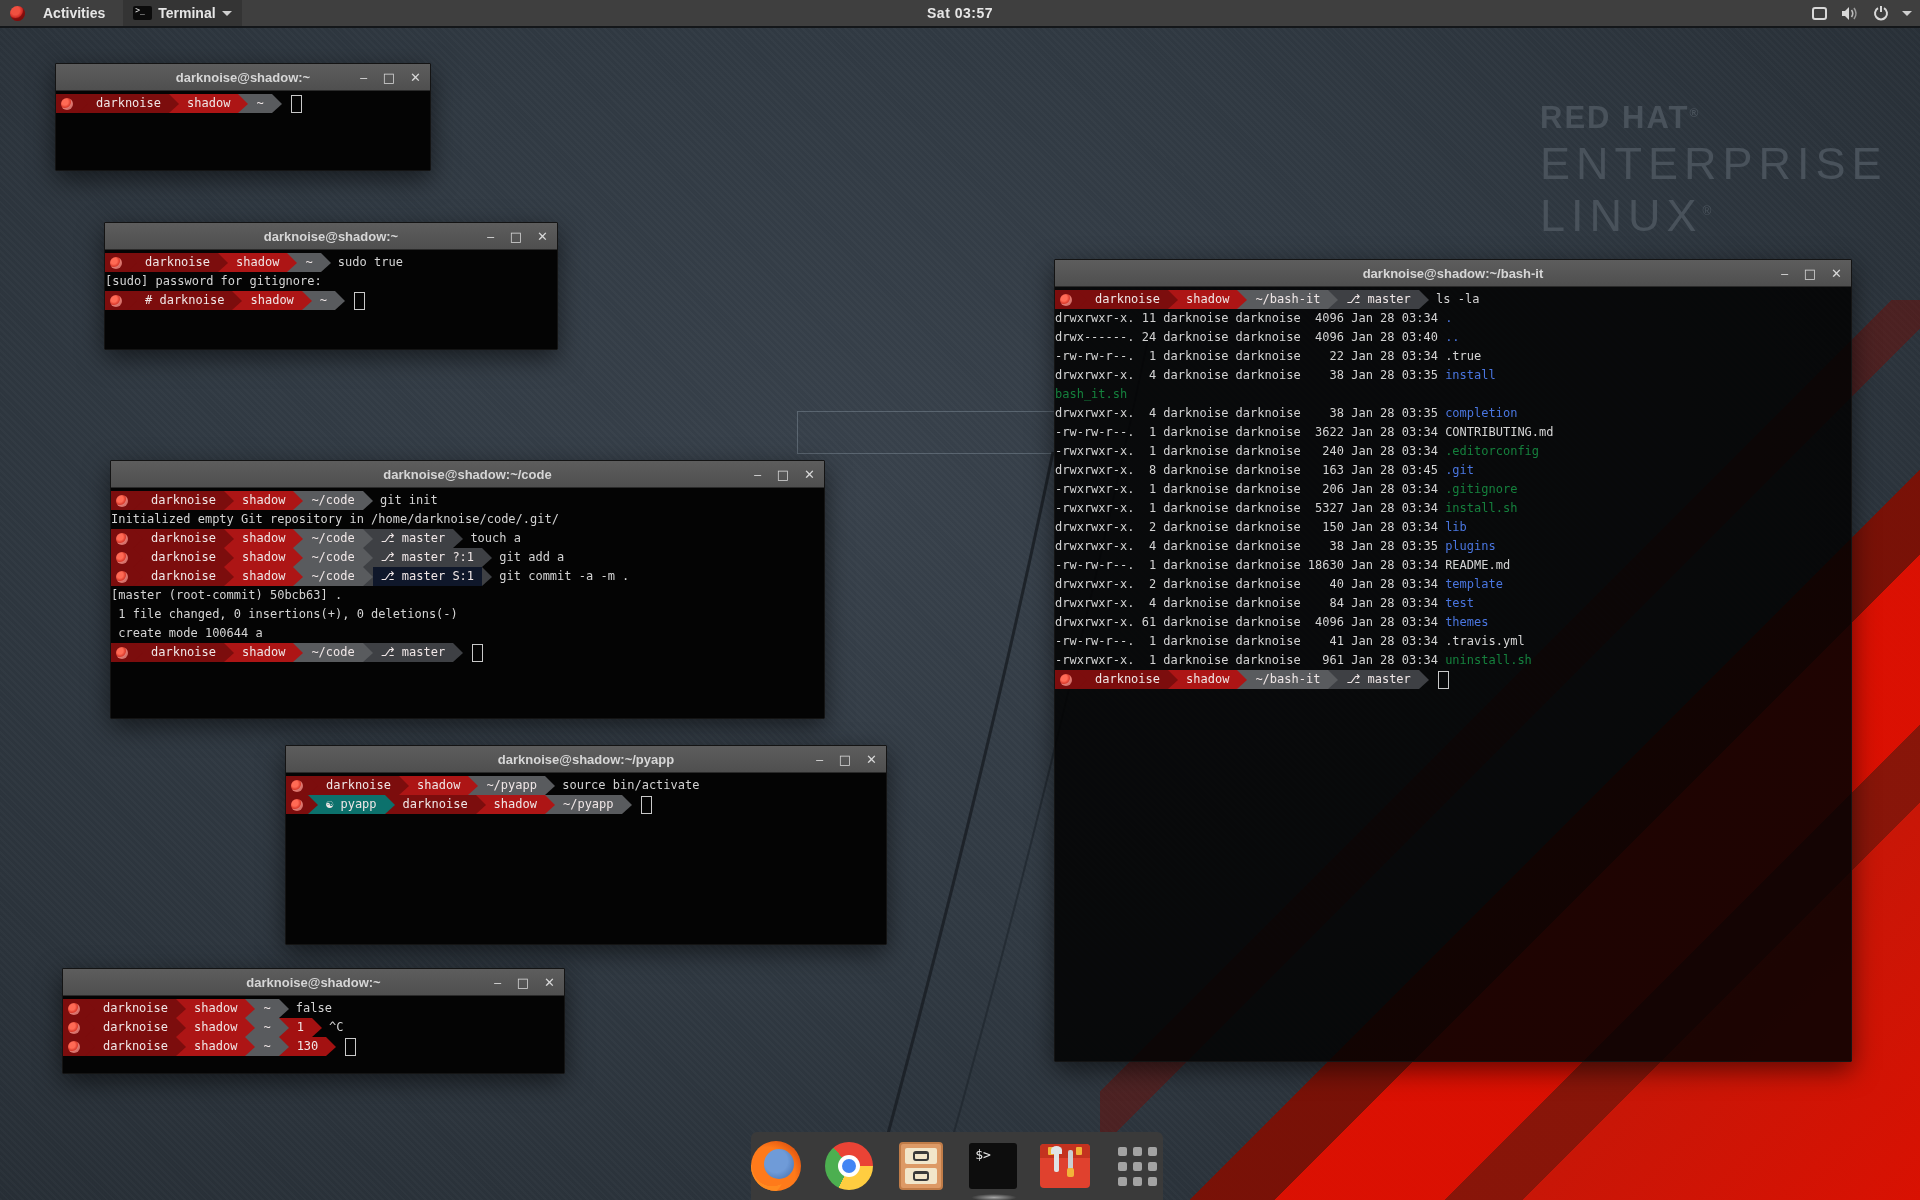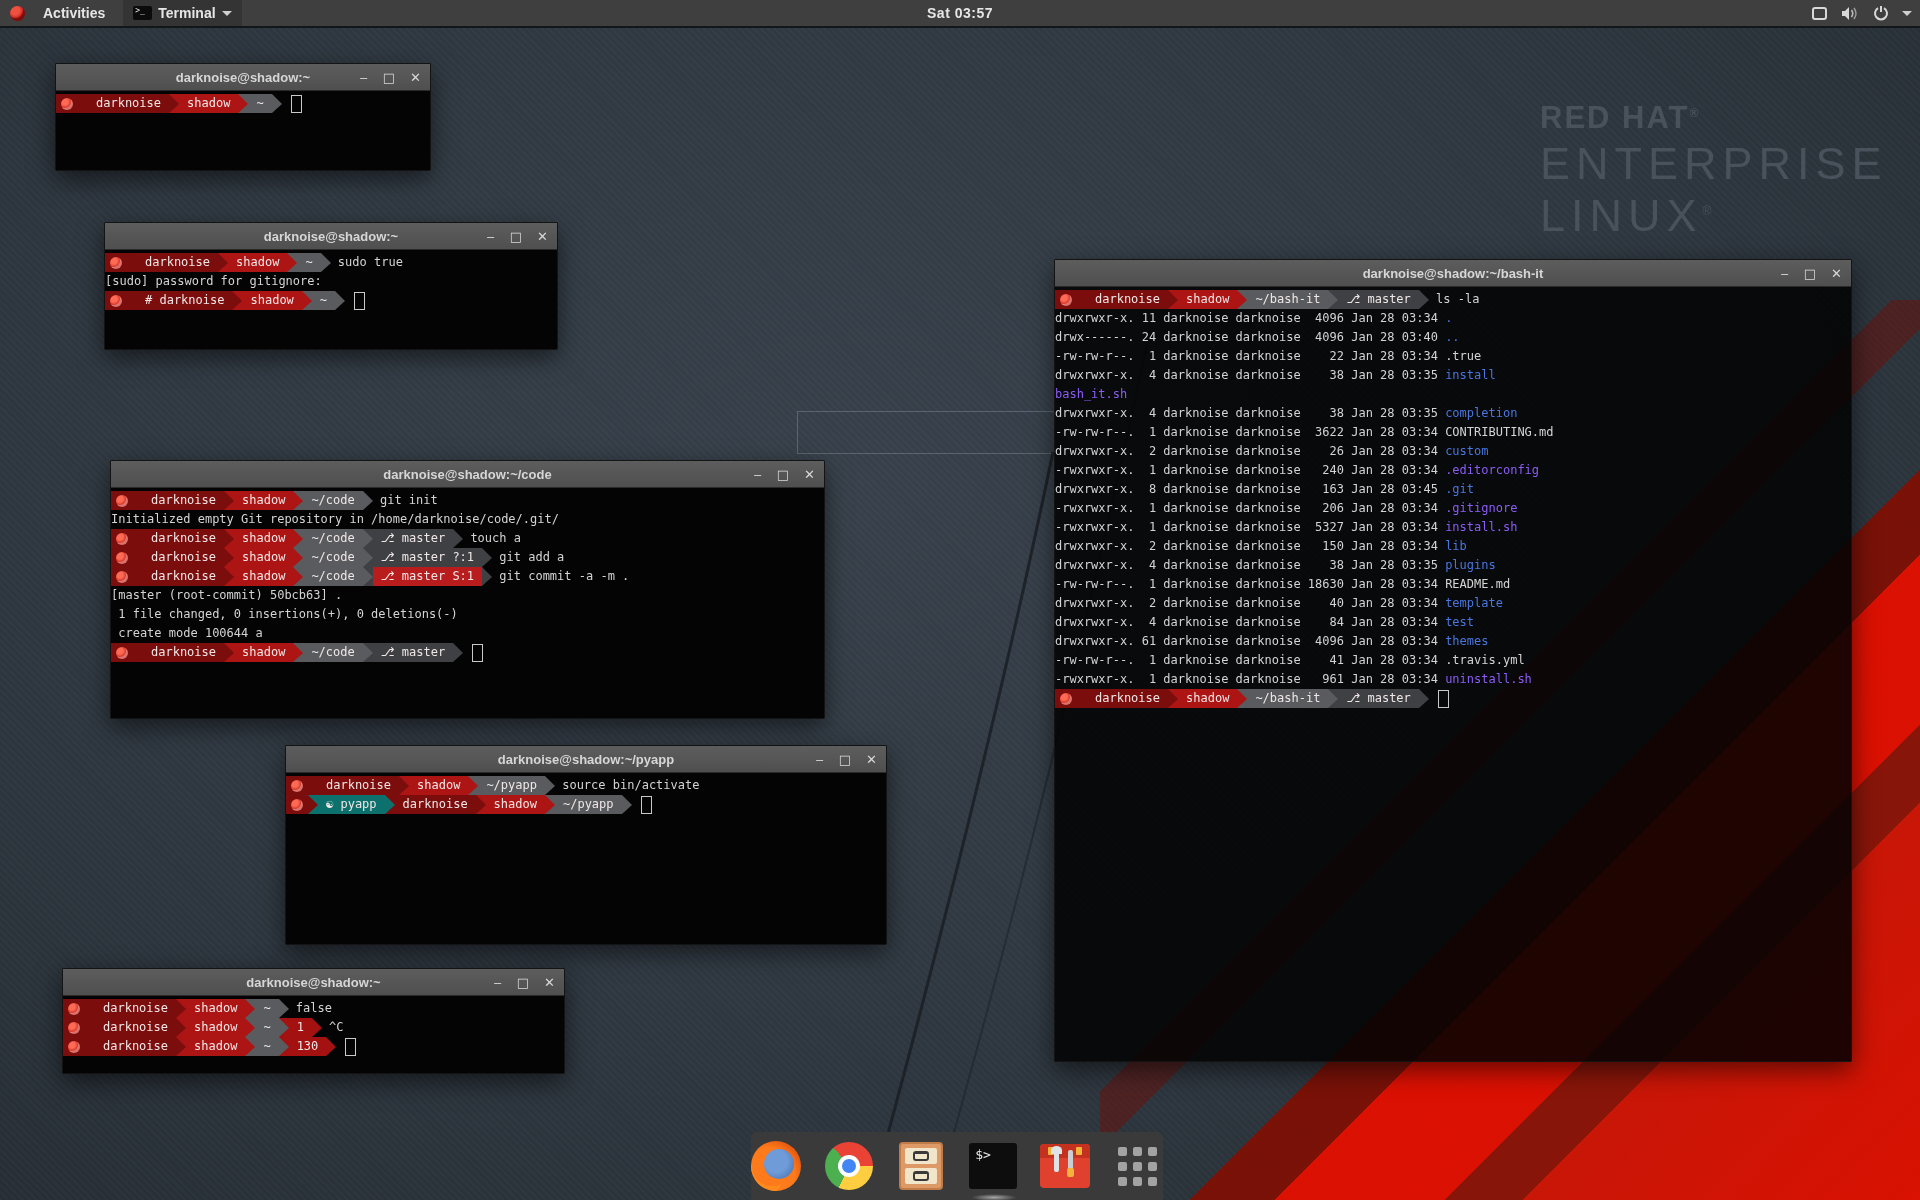--- a/index.html
+++ b/index.html
@@ -59,21 +59,21 @@
   .out{white-space:pre;}
   .seg{display:flex;align-items:center;white-space:pre;padding:0 8px;color:#efe6e6;}
   .seg.k-icon{padding:0 5px;}
   .arrow{width:0;height:0;border-top:10px solid transparent;border-bottom:9px solid transparent;}
   .picon{width:12px;height:12px;border-radius:50%;
     background:radial-gradient(circle at 32% 32%, #ff6a55 0 28%, #c41d12 62%, #8c0f0a 100%);
     box-shadow:inset -2px -2px 0 rgba(255,255,255,0.38);}
   .cursor{width:9px;height:16px;border:1px solid #c9c9c9;align-self:center;margin-left:9px;}
   .cmd{white-space:pre;align-self:center;}
   .fn-dir{color:#4a76e0;}
-  .fn-exec{color:#8b5cf6;text-align:center;}
+  .fn-exec{color:#15803d;text-align:center;}
   .fn-plain{color:#d4d4d4;}
   
   .dock{position:absolute;left:751px;top:1132px;width:412px;height:68px;background:#3a3a3a;
     border-radius:6px 6px 0 0;z-index:5;display:flex;align-items:center;justify-content:center;gap:22px;}
   .dock-item{width:52px;height:52px;position:relative;display:flex;align-items:center;justify-content:center;cursor:pointer;}
   .icon-firefox{width:50px;height:50px;border-radius:50%;position:relative;overflow:hidden;
     background:radial-gradient(circle at 30% 70%, #ff7a1a 0 58%, #e85d12 75%, #d14e0d 100%);}
   .icon-firefox::before{content:"";position:absolute;left:13px;top:8px;width:30px;height:30px;border-radius:50%;
     background:radial-gradient(circle at 40% 40%, #6f9bd8 0 45%, #3f6aa8 100%);}
   .icon-firefox::after{content:"";position:absolute;left:-4px;top:18px;width:36px;height:36px;border-radius:50%;
@@ -258,21 +258,21 @@
         </div>
         <div class="tline">
           <span class="seg k-icon" style="background: rgb(124, 13, 13);"><span class="picon"></span></span>
           <span class="arrow" style="border-left: 10px solid rgb(124, 13, 13); background: rgb(124, 13, 13);"></span>
           <span class="seg k-user" style="background: rgb(124, 13, 13);">darknoise</span>
           <span class="arrow" style="border-left: 10px solid rgb(124, 13, 13); background: rgb(173, 21, 21);"></span>
           <span class="seg k-host" style="background: rgb(173, 21, 21);">shadow</span>
           <span class="arrow" style="border-left: 10px solid rgb(173, 21, 21); background: rgb(89, 91, 94);"></span>
           <span class="seg k-path" style="background: rgb(89, 91, 94);">~/code</span>
           <span class="arrow" style="border-left: 10px solid rgb(89, 91, 94); background: rgb(62, 64, 68);"></span>
-          <span class="seg k-git" style="background: #b91c1c;">⎇ master S:1</span>
+          <span class="seg k-git" style="background: #0f172a;">⎇ master S:1</span>
           <span class="arrow" style="border-left: 10px solid rgb(62, 64, 68); background: transparent;"></span>
           <span class="cmd"> git commit -a -m .</span>
         </div>
         <div class="tline">
           <span class="out">[master (root-commit) 50bcb63] .</span>
         </div>
         <div class="tline">
           <span class="out"> 1 file changed, 0 insertions(+), 0 deletions(-)</span>
         </div>
         <div class="tline">
@@ -422,24 +422,20 @@
         </div>
         <div class="tline">
           <span class="out">drwxrwxr-x.  4 darknoise darknoise    38 Jan 28 03:35 </span>
           <span class="out fn-dir">completion</span>
         </div>
         <div class="tline">
           <span class="out">-rw-rw-r--.  1 darknoise darknoise  3622 Jan 28 03:34 </span>
           <span class="out fn-plain">CONTRIBUTING.md</span>
         </div>
         <div class="tline">
-          <span class="out">drwxrwxr-x.  2 darknoise darknoise    26 Jan 28 03:34 </span>
-          <span class="out fn-dir">custom</span>
-        </div>
-        <div class="tline">
           <span class="out">-rwxrwxr-x.  1 darknoise darknoise   240 Jan 28 03:34 </span>
           <span class="out fn-exec">.editorconfig</span>
         </div>
         <div class="tline">
           <span class="out">drwxrwxr-x.  8 darknoise darknoise   163 Jan 28 03:45 </span>
           <span class="out fn-dir">.git</span>
         </div>
         <div class="tline">
           <span class="out">-rwxrwxr-x.  1 darknoise darknoise   206 Jan 28 03:34 </span>
           <span class="out fn-exec">.gitignore</span>

